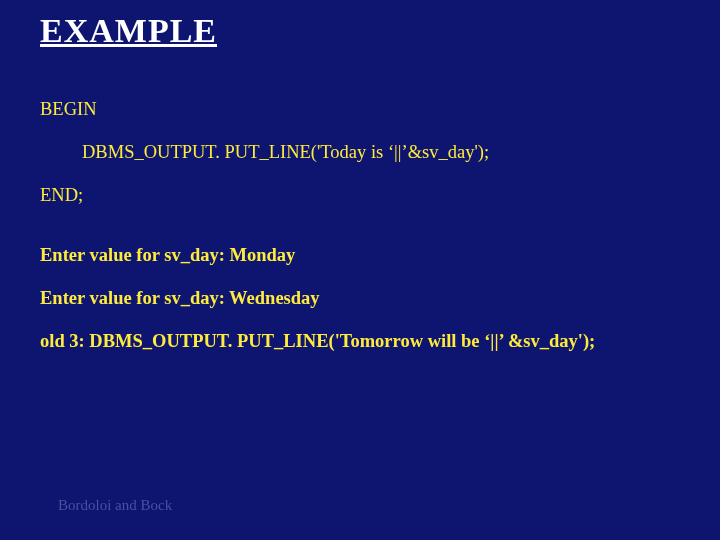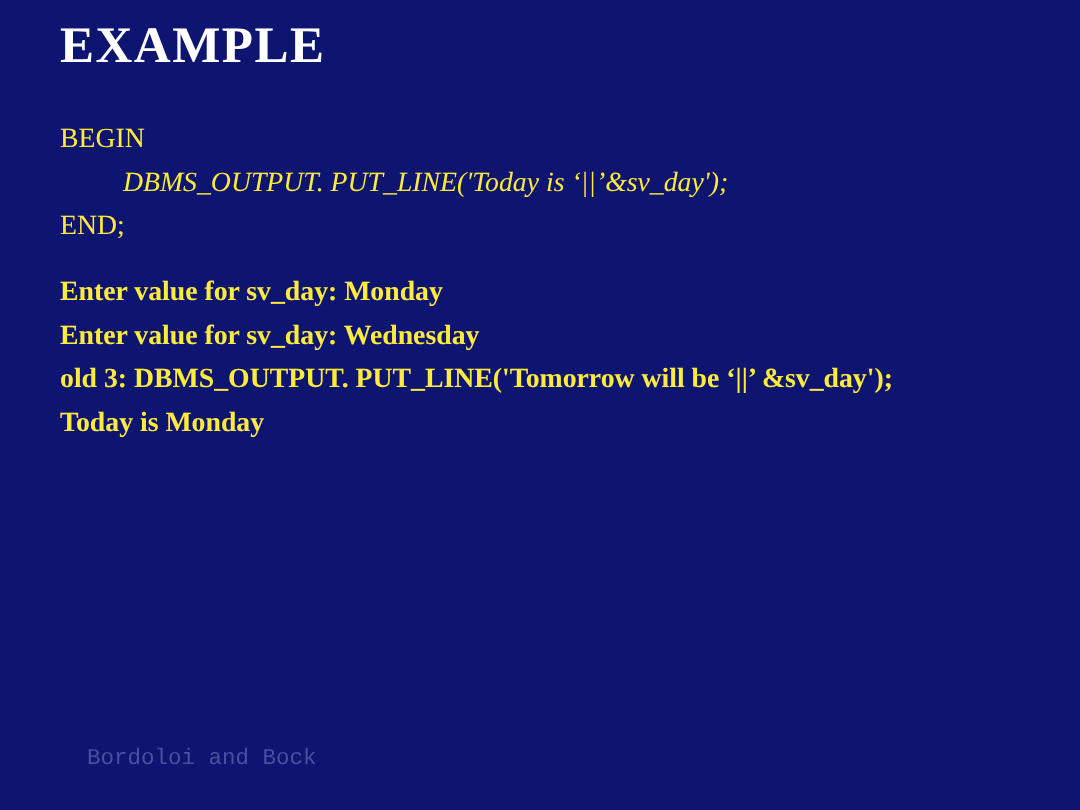--- a/index.html
+++ b/index.html
@@ -14,70 +14,69 @@
   .slide {
     width: 720px;
     height: 540px;
     box-sizing: border-box;
     padding: 0;
     position: relative;
   }
   .title {
     color: #fff;
     font-weight: bold;
+    text-decoration: underline;
     font-size: 34px;
     position: absolute;
     top: 12px;
     left: 40px;
     letter-spacing: 1px;
   }
   .body {
     position: absolute;
     top: 80px;
     left: 40px;
     right: 30px;
     color: #ffeb3b;
     font-size: 18.5px;
     line-height: 1.45;
   }
   .body p {
-    margin: 0 0 2px 0;
+    margin: 16px 0 2px 0;
   }
   .indent {
     padding-left: 42px;
-    font-style: italic;
   }
   .sep {
     height: 16px;
   }
   .bold {
     font-weight: bold;
   }
   .footer {
     position: absolute;
     left: 58px;
     bottom: 26px;
     color: #4a4fa0;
     font-size: 15px;
-    font-family: Liberation Mono, monospace;
+    font-family: Liberation Serif, serif;
   }
 </style>
 </head>
 <body>
 
 <div class="slide">
   <div class="title">EXAMPLE</div>
 
   <div class="body">
     <p>BEGIN</p>
     <p class="indent">DBMS_OUTPUT. PUT_LINE('Today is ‘||’&amp;sv_day');</p>
     <p>END;</p>
 
     <div class="sep"></div>
 
     <p class="bold">Enter value for sv_day: Monday</p>
     <p class="bold">Enter value for sv_day: Wednesday</p>
     <p class="bold">old 3: DBMS_OUTPUT. PUT_LINE('Tomorrow will be ‘||’ &amp;sv_day');</p>
-    <p class="bold">Today is Monday</p>
   </div>
 
   <div class="footer">Bordoloi and Bock</div>
 </div>
 
 </body></html>

